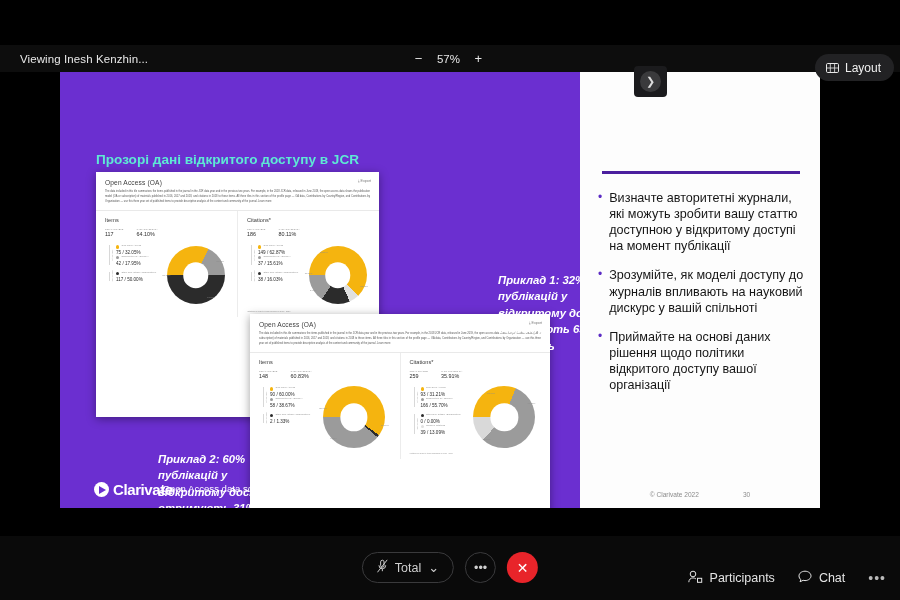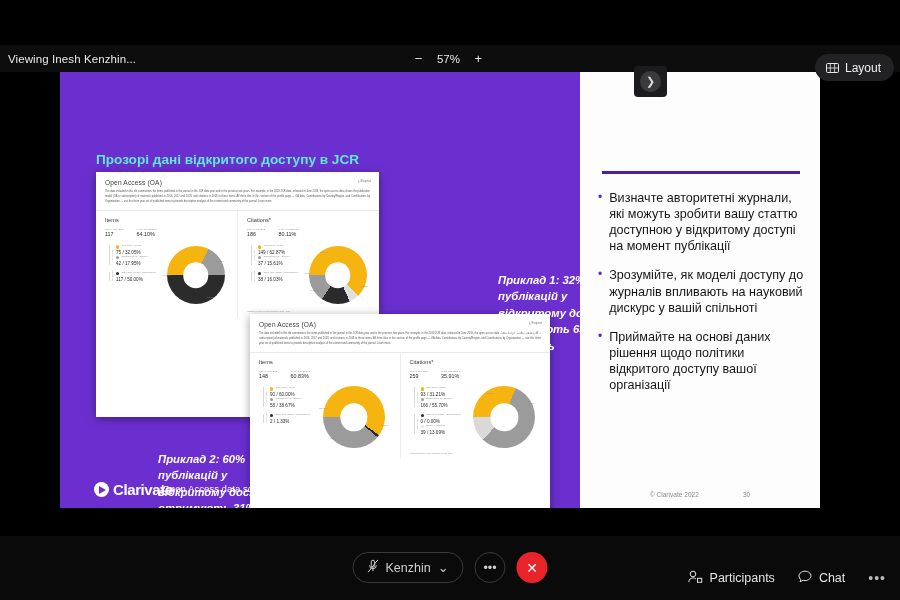--- a/index.html
+++ b/index.html
@@ -17,21 +17,21 @@
     background: #000;
   }
 
   
   .topbar {
     position: absolute; left: 0; top: 45px; width: 900px; height: 27px;
     background: #0d0d0d;
     display: flex; align-items: center;
   }
   .topbar-title {
-    color: #e8e8e8; font-size: 11.5px; margin-left: 8px; letter-spacing: .1px;
+    color: #e8e8e8; font-size: 11.5px; margin-left: 20px; letter-spacing: .1px;
   }
   .zoom-ctl {
     position: absolute; right: 418px; top: 0; height: 27px;
     display: flex; align-items: center; gap: 11px;
     color: #e6e6e6; font-size: 11.5px;
   }
   .zoom-btn { cursor: default; font-size: 13px; line-height: 1; }
   .zoom-pct { min-width: 30px; text-align: center; }
 
   
@@ -523,21 +523,21 @@
     <div class="ctrl-center">
       <div class="pill">
         <span>
           <svg width="11" height="14" viewBox="0 0 11 14">
               <path d="M5.5 1.2a1.7 1.7 0 0 1 1.7 1.7v3.6a1.7 1.7 0 0 1-3.4 0V2.9A1.7 1.7 0 0 1 5.5 1.2z" fill="none" stroke="#cfcfcf" stroke-width="1"></path>
               <path d="M2.1 6.3a3.4 3.4 0 0 0 6.8 0" fill="none" stroke="#cfcfcf" stroke-width="1"></path>
               <line x1="5.5" y1="9.8" x2="5.5" y2="12.2" stroke="#cfcfcf" stroke-width="1"></line>
               <line x1="0.6" y1="13.3" x2="10.4" y2="0.8" stroke="#cfcfcf" stroke-width="1"></line>
             </svg>
         </span>
-        <span>Kenzhin</span>
+        <span>Total</span>
         <span style="font-size:13px;line-height:0.4;">⌄</span>
       </div>
       <div class="pill round">•••</div>
       <div class="leave">✕</div>
     </div>
     <div class="ctrl-right">
       <div class="item">
         <span>
           <svg width="15" height="13" viewBox="0 0 15 13">
               <circle cx="5" cy="4" r="2.8" fill="none" stroke="#e4e4e4"></circle>

